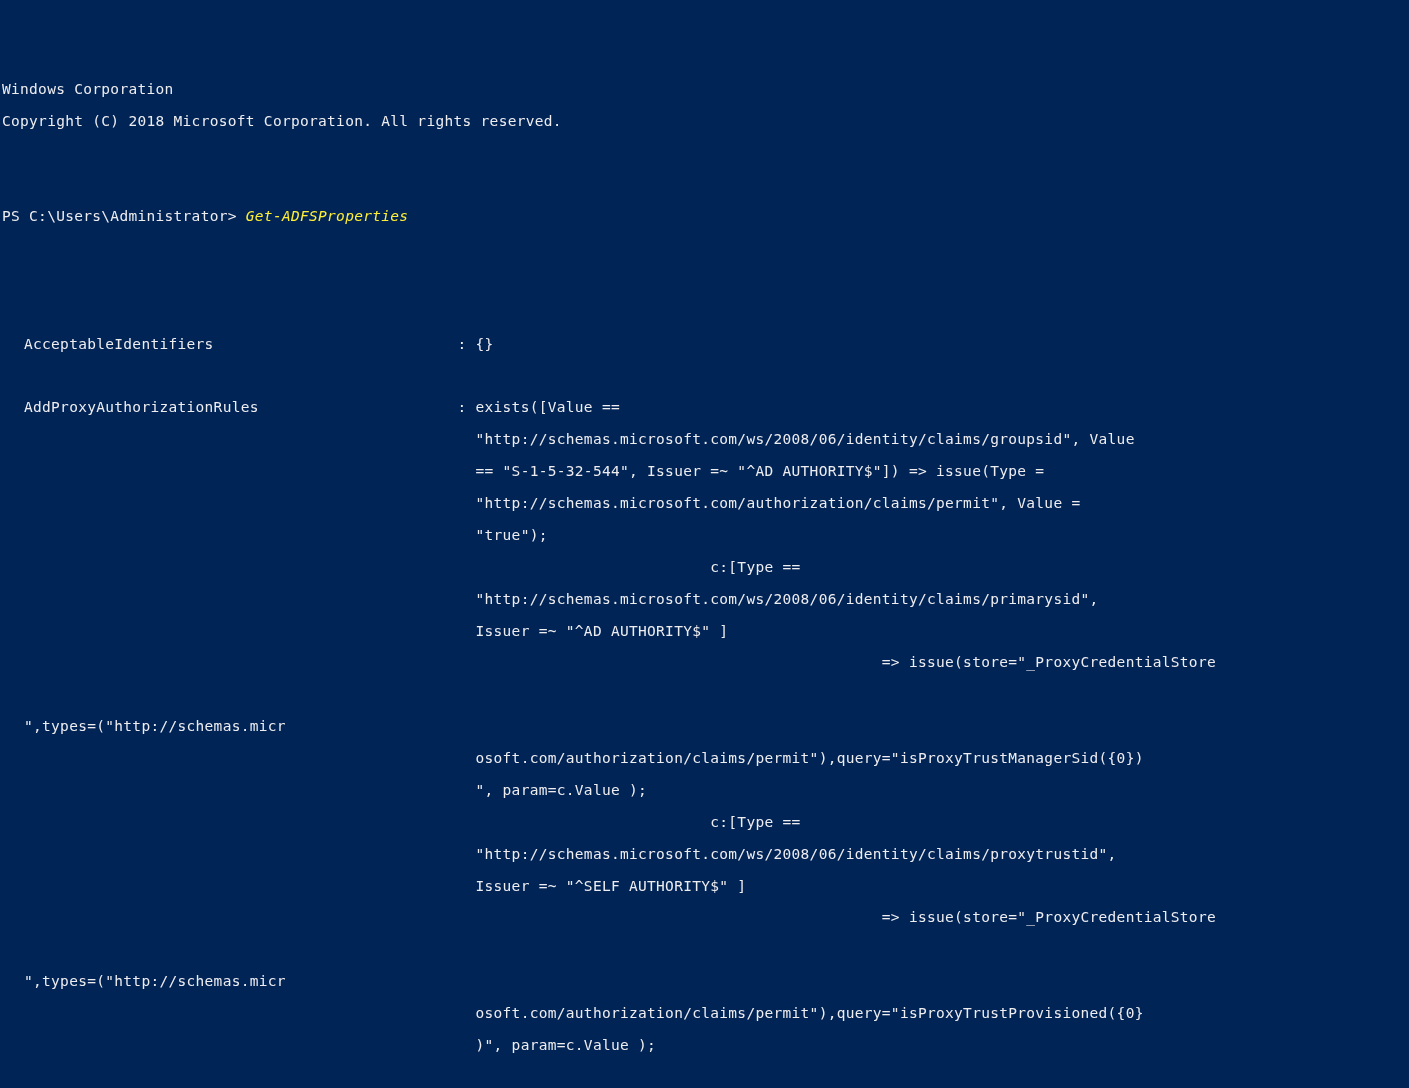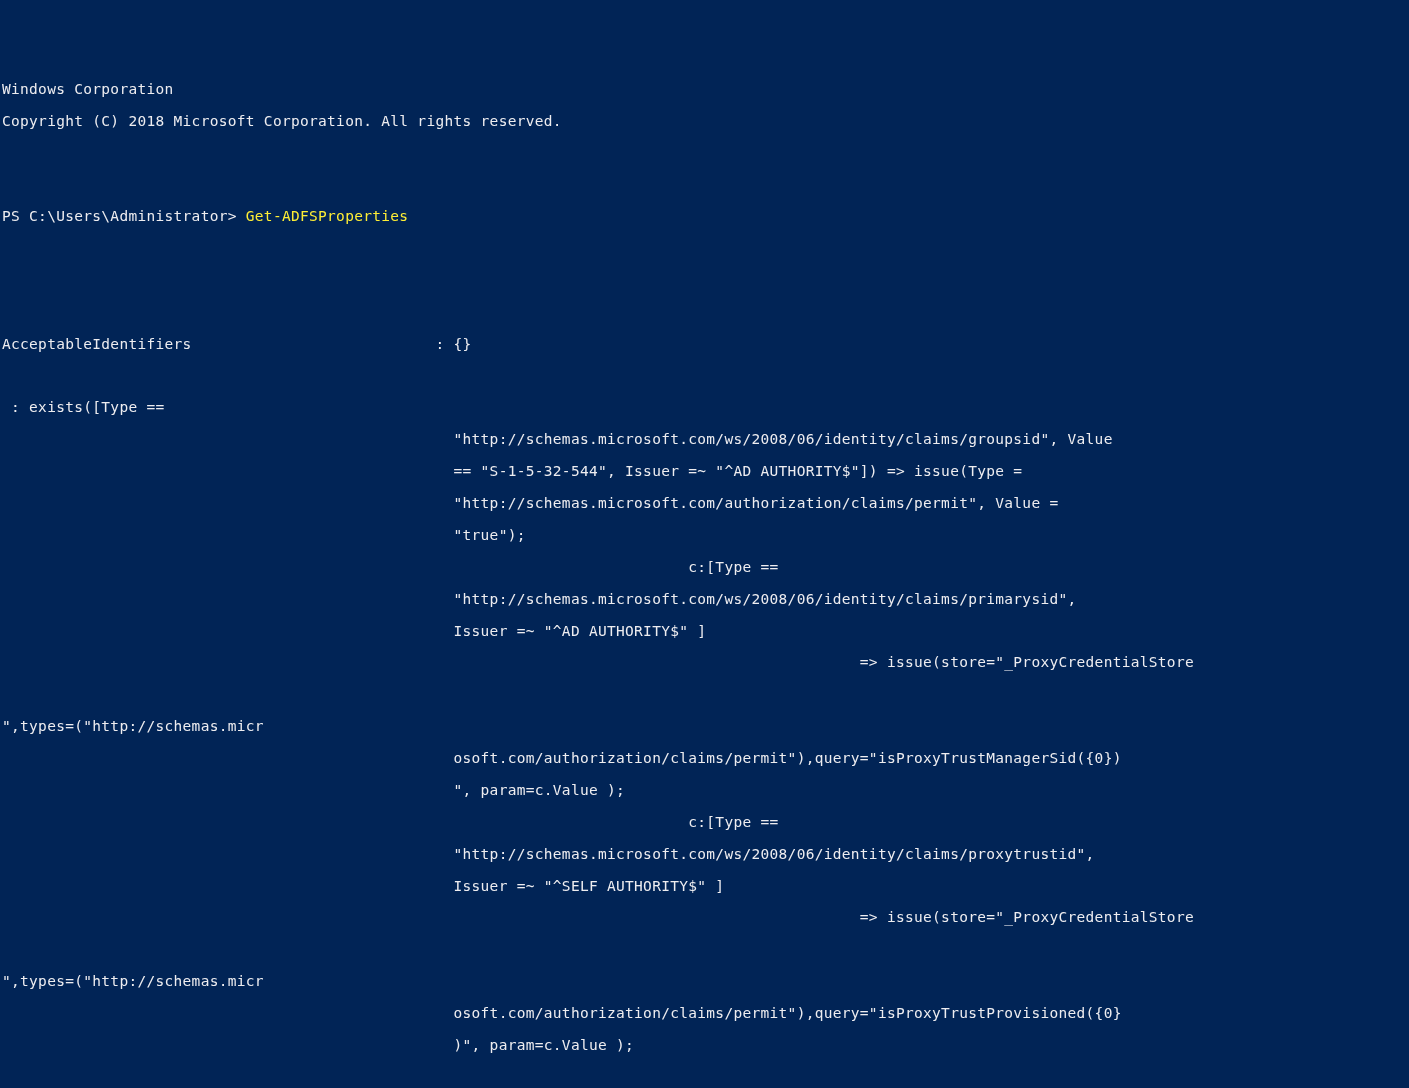--- a/index.html
+++ b/index.html
@@ -7,43 +7,43 @@
       background: #012456;
       color: #eeedf0;
       font-family: Consolas, 'Lucida Console', monospace;
       font-size: 14.5px;
       line-height: 1.1;
       padding: 2px;
       white-space: pre;
       width: 1409px;
       letter-spacing: 0.3px;
     }
-    .yellow { color: #feee35; }
-    .row { display: flex; }
+    .yellow { color: #feee35; font-style: italic; }
+    .row { display: flex; margin-left: 22px; }
   </style>
 </head>
 <body>
 
 
 
 
 <div>Windows Corporation</div>
 <div>Copyright (C) 2018 Microsoft Corporation. All rights reserved.</div>
 <div> </div>
 
 
 <div><span>PS C:\Users\Administrator&gt; </span><span class="yellow">Get-ADFSProperties</span></div>
 <div> </div>
 <div> </div>
 
 
 <div class="row"><span id="k-AcceptableIdentifiers">AcceptableIdentifiers                          </span><span> : </span><span>{}</span></div>
 
 
-<div class="row"><span> : </span><span>exists([Type ==</span></div>
+<div class="row"><span id="k-AddProxyAuthorizationRules">AddProxyAuthorizationRules                     </span><span> : </span><span>exists([Value ==</span></div>
 <div class="row"><span id="pad1">                                               </span><span>   </span><span>"http://schemas.microsoft.com/ws/2008/06/identity/claims/groupsid", Value</span></div>
 <div class="row"><span id="pad2">                                               </span><span>   </span><span>== "S-1-5-32-544", Issuer =~ "^AD AUTHORITY$"]) =&gt; issue(Type =</span></div>
 <div class="row"><span id="pad3">                                               </span><span>   </span><span>"http://schemas.microsoft.com/authorization/claims/permit", Value =</span></div>
 <div class="row"><span id="pad4">                                               </span><span>   </span><span>"true");</span></div>
 <div class="row"><span id="pad5">                                               </span><span>   </span><span>                          c:[Type ==</span></div>
 <div class="row"><span id="pad6">                                               </span><span>   </span><span>"http://schemas.microsoft.com/ws/2008/06/identity/claims/primarysid",</span></div>
 <div class="row"><span id="pad7">                                               </span><span>   </span><span>Issuer =~ "^AD AUTHORITY$" ]</span></div>
 <div class="row"><span id="pad8">                                               </span><span>   </span><span>                                             =&gt; issue(store="_ProxyCredentialStore</span></div>
 
 

